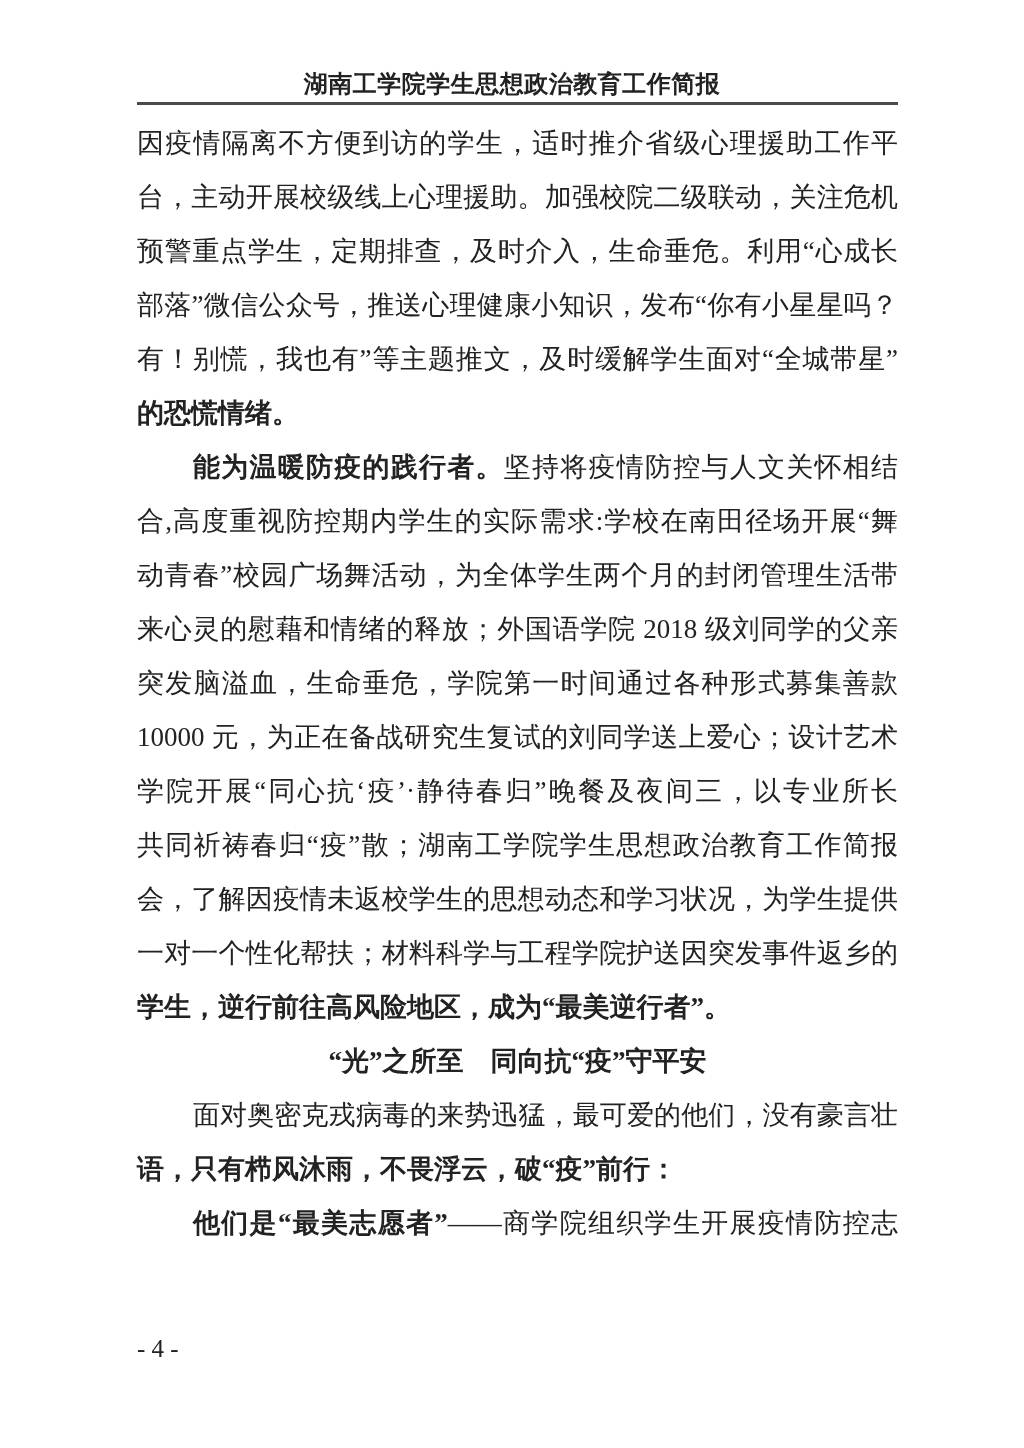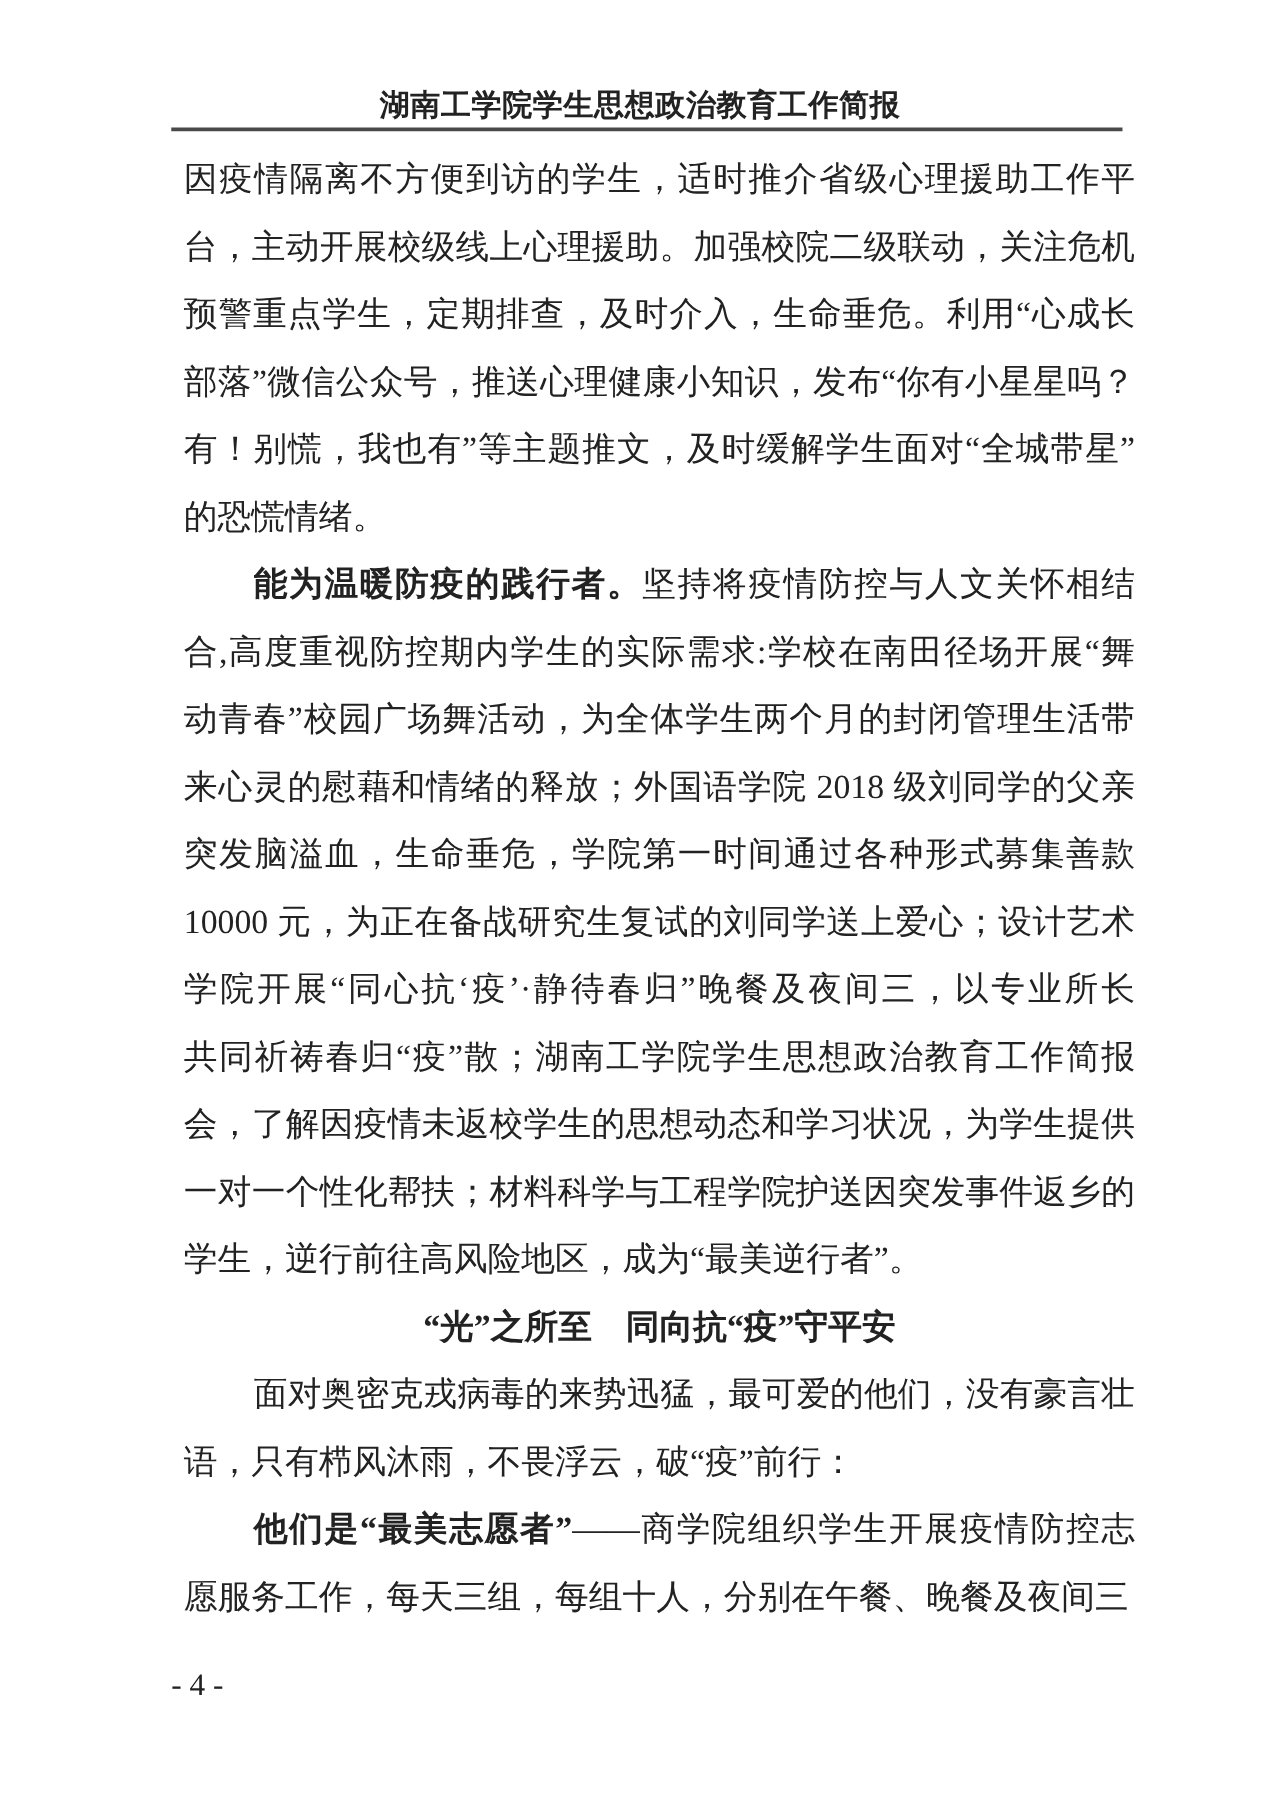--- a/index.html
+++ b/index.html
@@ -23,33 +23,34 @@
     font-size: 24px;
     letter-spacing: 0.5px;
   }
   .header-rule {
     position: absolute;
     top: 102px; left: 137px; width: 761px; height: 3px;
     background: #4a4a4a;
   }
   .body-lines {
     position: absolute;
-    top: 116px; left: 147px; width: 761px;
+    top: 116px; left: 137px; width: 761px;
   }
   .line {
     height: 54px;
     line-height: 54px;
     font-size: 27px;
     text-align: justify;
     text-align-last: justify;
     text-justify: inter-ideograph;
   }
   .line.left {
     text-align: left;
     text-align-last: left;
+    font-weight: bold;
   }
   .line.center {
     text-align: left;
     text-align-last: center;
   }
   .line.indent { padding-left: 56px; }
   .bold { font-weight: 700; margin-top: 13px; }
   .page-number {
     position: absolute;
     left: 137px; top: 1334px;
@@ -81,19 +82,18 @@
       <div class="line"><span>10000 元，为正在备战研究生复试的刘同学送上爱心；设计艺术</span></div>
       <div class="line"><span>学院开展“同心抗‘疫’·静待春归”晚餐及夜间三，以专业所长</span></div>
       <div class="line"><span>共同祈祷春归“疫”散；湖南工学院学生思想政治教育工作简报</span></div>
       <div class="line"><span>会，了解因疫情未返校学生的思想动态和学习状况，为学生提供</span></div>
       <div class="line"><span>一对一个性化帮扶；材料科学与工程学院护送因突发事件返乡的</span></div>
       <div class="line left"><span>学生，逆行前往高风险地区，成为“最美逆行者”。</span></div>
       <div class="line center"><span class="bold">“光”之所至　同向抗“疫”守平安</span></div>
       <div class="line indent"><span>面对奥密克戎病毒的来势迅猛，最可爱的他们，没有豪言壮</span></div>
       <div class="line left"><span>语，只有栉风沐雨，不畏浮云，破“疫”前行：</span></div>
       <div class="line indent"><span class="bold">他们是“最美志愿者”</span><span>——商学院组织学生开展疫情防控志</span></div>
-      <div class="line left"><span>愿服务工作，每天三组，每组十人，分别在午餐、晚餐及夜间三</span></div>
     </main>
 
   <footer>
     <div class="page-number">- 4 -</div>
   </footer>
 </div>
 
 </body></html>

